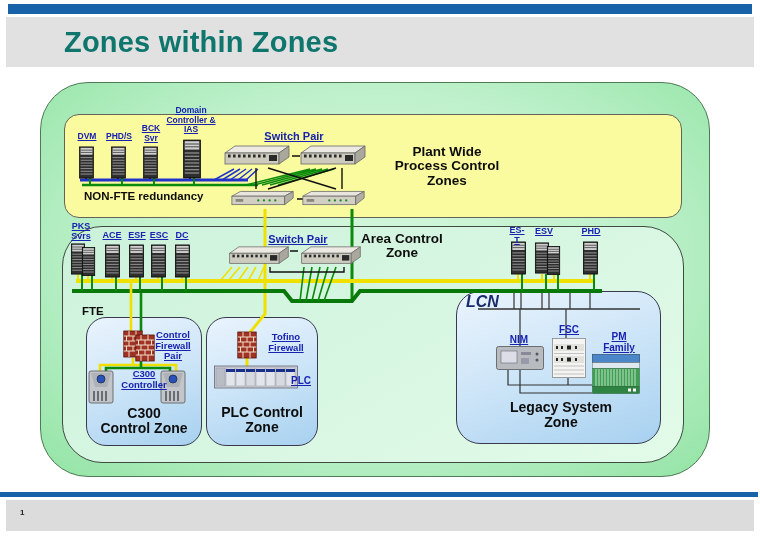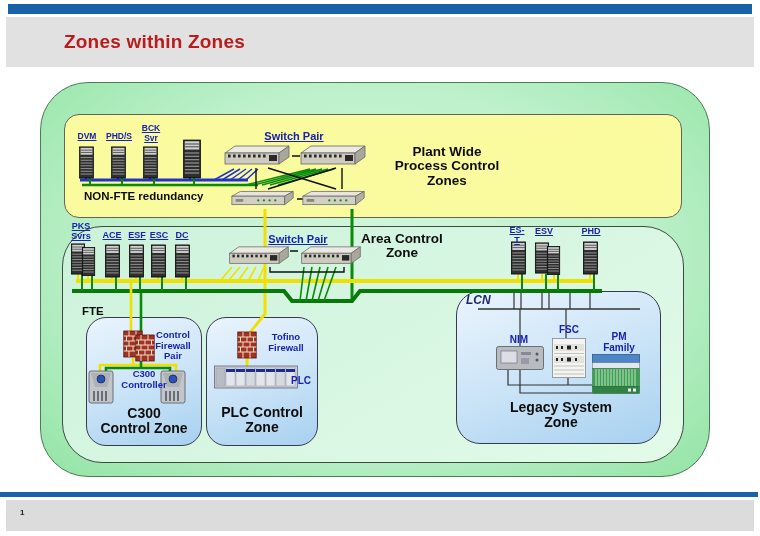--- a/index.html
+++ b/index.html
@@ -2,47 +2,47 @@
 <html><head>
 <meta charset="utf-8">
 <style>
   html,body{margin:0;padding:0;background:#fff;}
   .slide{position:relative;width:760px;height:536px;background:#ffffff;overflow:hidden;
          font-family:"Liberation Sans",sans-serif;outline:1px solid #b5b5b5;}
   
   .topbar{position:absolute;left:8px;top:4px;width:744px;height:10px;background:#1762A8;z-index:5;}
   .header{position:absolute;left:6px;top:17px;width:748px;height:50px;background:#E1E1E1;
           display:flex;align-items:center;z-index:5;}
-  .header h1{margin:0 0 0 58px;font-size:19px;font-weight:700;color:#b91c1c;letter-spacing:.2px;}
+  .header h1{margin:0 0 0 58px;font-size:29px;font-weight:700;color:#0f766e;letter-spacing:.2px;}
   .footline{position:absolute;left:0;top:492px;width:758px;height:5px;background:#1762A8;z-index:5;}
   .footer{position:absolute;left:6px;top:500px;width:748px;height:31px;background:#DCDCDC;z-index:5;}
   .pageno{position:absolute;left:14px;top:8px;font-size:8px;font-weight:bold;color:#222;}
   
   .zone{position:absolute;box-sizing:border-box;z-index:1;}
   .z-domain{left:40px;top:82px;width:670px;height:395px;border:1.5px solid #4e7a55;border-radius:48px;
             background:radial-gradient(ellipse at 50% 45%, #d4f7dc 0%, #bff1cc 55%, #93e4a5 100%);}
   .z-pwpc{left:64px;top:114px;width:618px;height:104px;border:1.4px solid #63635a;border-radius:15px;background:#fafa9e;}
   .z-area{left:62px;top:226px;width:622px;height:237px;border:1.3px solid #3f4a40;border-radius:40px;
           background:linear-gradient(150deg,#ccf2da,#e2fbe9);}
   .z-blue{border:1.4px solid #39394f;border-radius:20px;
           background:linear-gradient(160deg,#eaf4fd 0%,#cfe6f8 45%,#a7d1f0 100%);}
   .z-c300{left:86px;top:317px;width:116px;height:129px;}
   .z-plc{left:206px;top:317px;width:112px;height:129px;}
   .z-legacy{left:456px;top:291px;width:205px;height:153px;border-radius:24px;}
   
   .lbl{position:absolute;color:#1822B0;font-weight:bold;text-align:center;line-height:1.12;
-       white-space:pre-line;z-index:4;font-size:9px;}
+       white-space:pre-line;z-index:4;font-size:9px;text-decoration:underline;}
   .ul{text-decoration:underline;}
   .s85{font-size:8.5px;} .s95{font-size:9.5px;} .s10{font-size:10px;} .s11{font-size:11px;text-align:center;}
   .ztitle{position:absolute;color:#0d0d0d;font-weight:bold;text-align:center;line-height:1.07;
           white-space:pre-line;z-index:4;}
   .blk{position:absolute;color:#0d0d0d;font-weight:bold;font-size:11.5px;z-index:4;}
   .note{position:absolute;color:#2222c8;font-weight:bold;font-size:7.5px;text-align:center;
         line-height:1.2;white-space:pre-line;z-index:4;}
-  .lcn{position:absolute;color:#1a2a6a;font-weight:bold;font-style:italic;font-size:12px;z-index:4;}
+  .lcn{position:absolute;color:#1a2a6a;font-weight:bold;font-style:italic;font-size:16px;z-index:4;}
   
   svg.cables{position:absolute;left:0;top:0;z-index:2;pointer-events:none;}
   .dev{position:absolute;z-index:3;}
 </style>
 </head>
 <body>
 
 <svg width="0" height="0" style="position:absolute" aria-hidden="true">
   <defs>
     <symbol id="sym-tower" viewBox="0 0 18 36">
@@ -319,20 +319,23 @@
     </svg>
   <svg class="dev" style="left:592px;top:354px" width="48" height="40">
       <use href="#sym-pm"></use>
     </svg>
 
 
   <div class="lbl ul s85" style="left:66px;top:132px;width:42px">DVM</div>
   <div class="lbl ul s85" style="left:96px;top:132px;width:46px">PHD/S</div>
   <div class="lbl ul s85" style="left:134px;top:124px;width:34px">BCK
 Svr</div>
+  <div class="lbl ul s85" style="left:160px;top:106px;width:62px">Domain
+Controller &amp;
+IAS</div>
   <div class="lbl ul s11" style="left:256px;top:130px;width:76px">Switch Pair</div>
   <div class="blk" style="left:84px;top:190px">NON-FTE redundancy</div>
   <div class="ztitle" style="left:386px;top:145px;width:122px;font-size:13.5px">Plant Wide
 Process Control
 Zones</div>
 
   <div class="lbl ul" style="left:60px;top:221px;width:42px">PKS
 Svrs</div>
   <div class="lbl ul" style="left:98px;top:230px;width:28px">ACE</div>
   <div class="lbl ul" style="left:124px;top:230px;width:26px">ESF</div>

